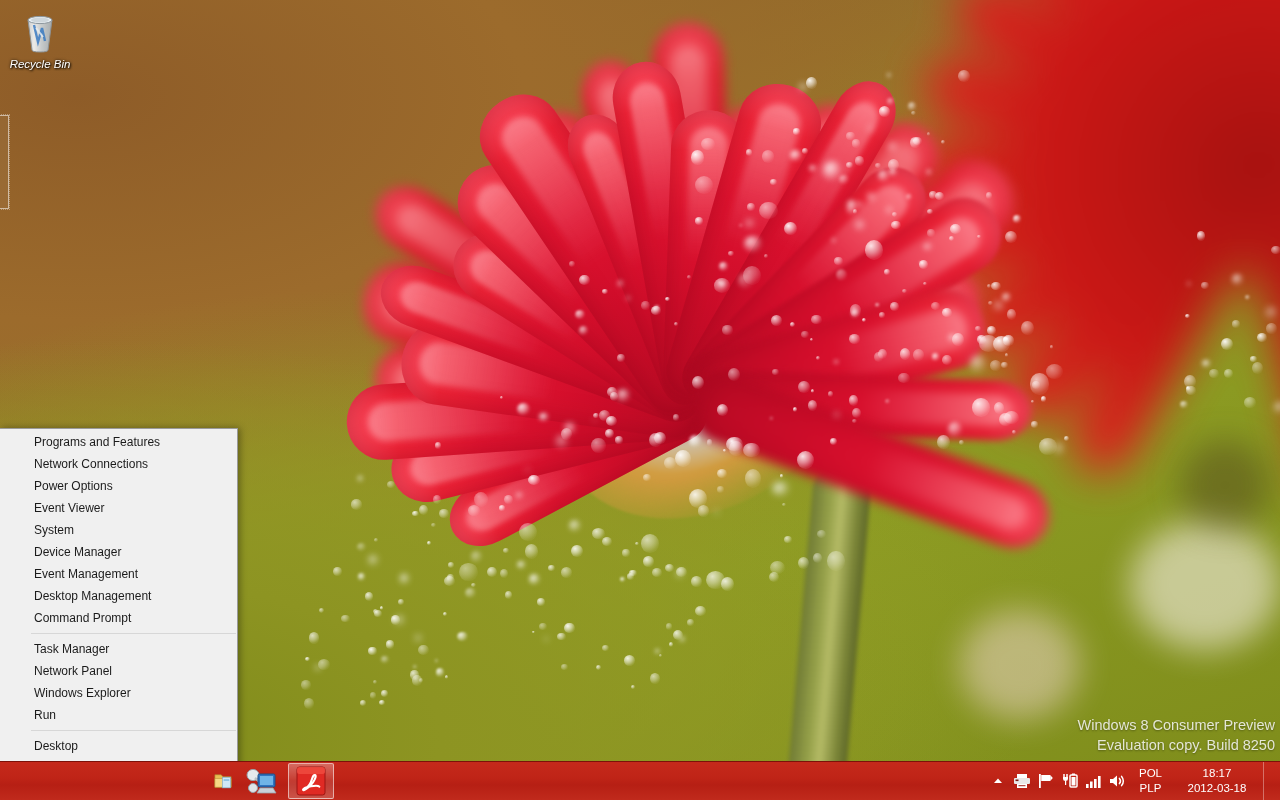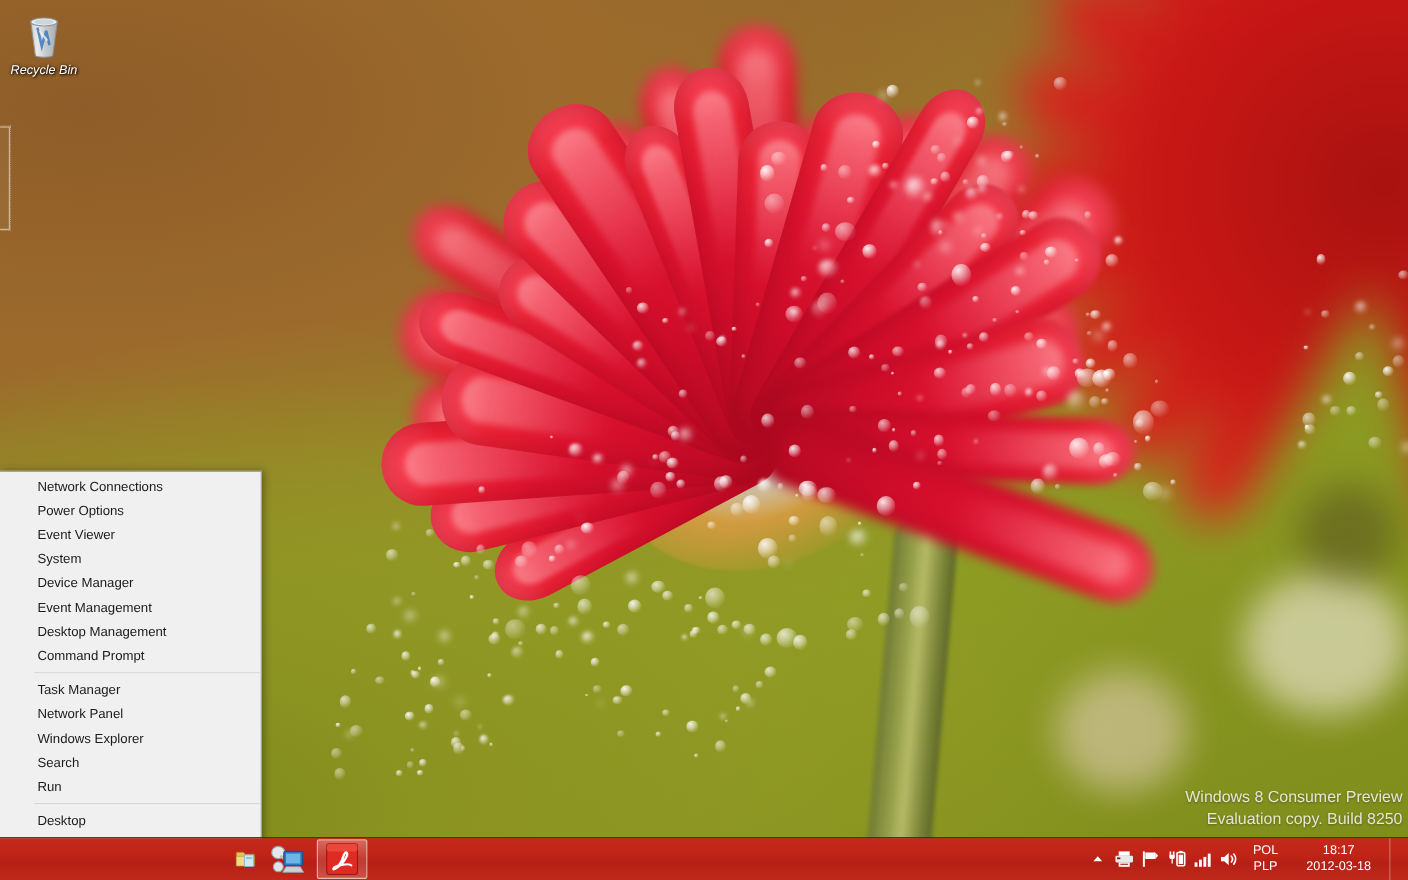--- a/index.html
+++ b/index.html
@@ -746,33 +746,33 @@
       <path d="M20 20 L27 29" stroke="#e8eef2" stroke-width="2" opacity=".8"></path>
       <ellipse cx="24" cy="12" rx="12" ry="3.6" fill="#e8eef2" stroke="#8d979e" stroke-width="1"></ellipse>
       <ellipse cx="24" cy="12" rx="9" ry="2.4" fill="#b8c2c8" opacity=".55"></ellipse>
     </svg>
     <span class="cap">Recycle Bin</span>
   </div>
 
   <div class="focus-box" style="left:-1px; top:115px; width:8px; height:92px;"></div>
 
   <div id="winx">
+      <div class="mi">Programs and Features</div>
       <div class="mi">Network Connections</div>
       <div class="mi">Power Options</div>
       <div class="mi">Event Viewer</div>
       <div class="mi">System</div>
       <div class="mi">Device Manager</div>
       <div class="mi">Event Management</div>
       <div class="mi">Desktop Management</div>
       <div class="mi">Command Prompt</div>
       <div class="sep"></div>
       <div class="mi">Task Manager</div>
       <div class="mi">Network Panel</div>
       <div class="mi">Windows Explorer</div>
-      <div class="mi">Search</div>
       <div class="mi">Run</div>
       <div class="sep"></div>
       <div class="mi">Desktop</div>
     </div>
 
   <div class="watermark">
     <div>Windows 8 Consumer Preview</div>
     <div>Evaluation copy. Build 8250</div>
   </div>
 

